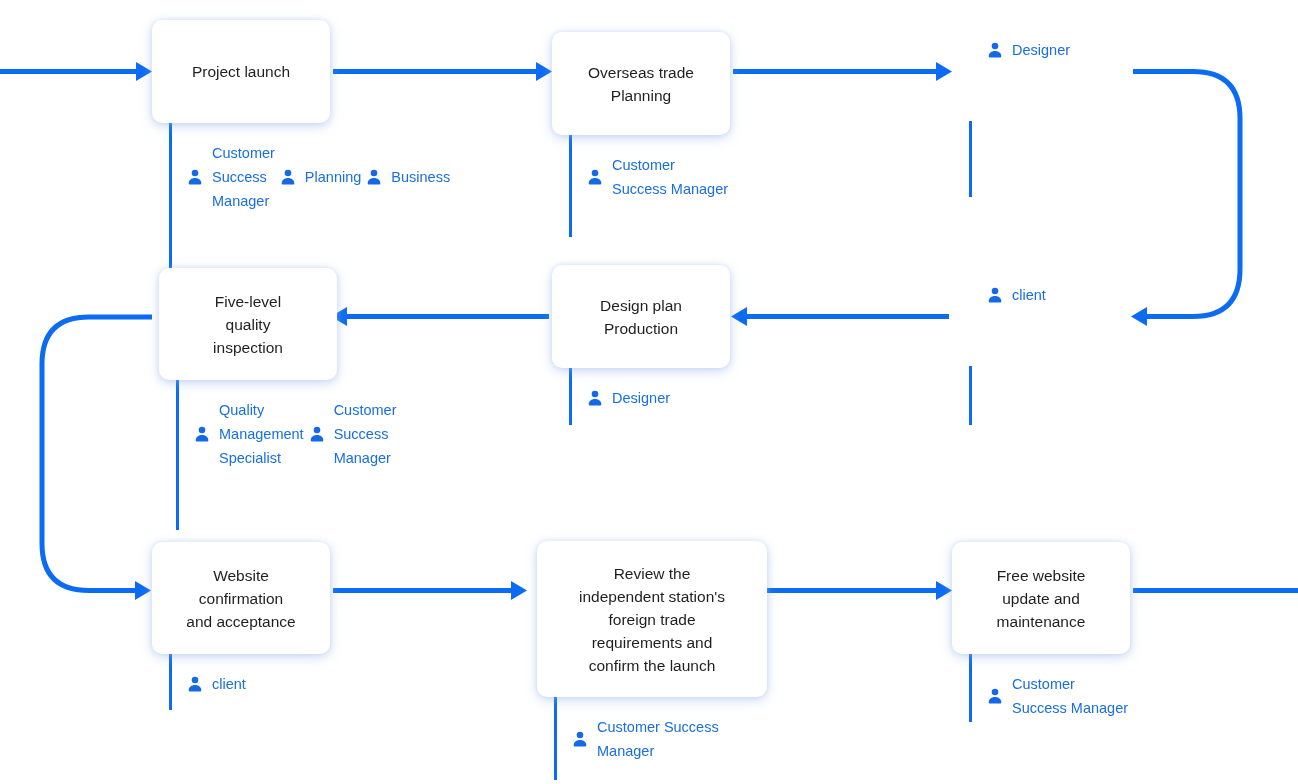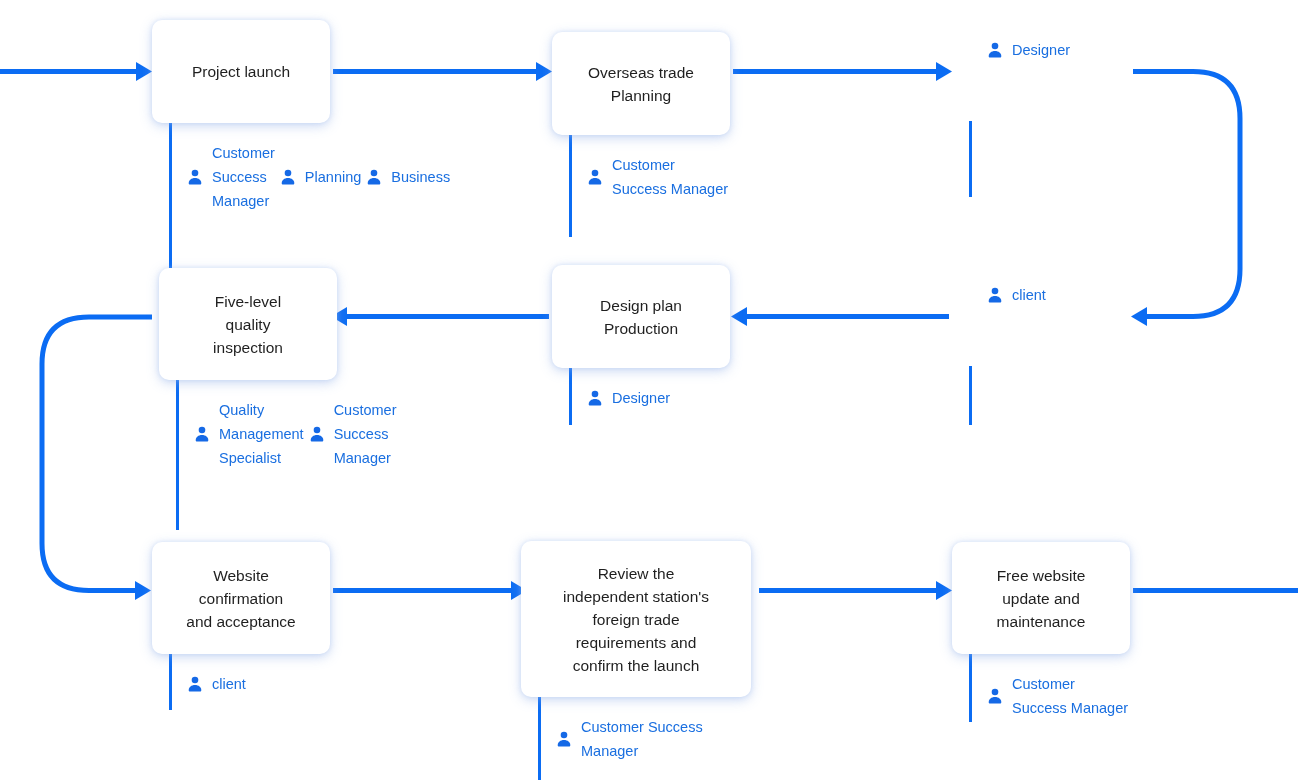--- a/index.html
+++ b/index.html
@@ -193,21 +193,21 @@
       <div class="role">
         <svg class="picon" viewBox="0 0 24 24">
             <circle cx="12" cy="6.6" r="4.4"></circle>
             <path d="M12 13.4c-4.9 0-8.4 2.9-8.4 6.9 0 .9.7 1.7 1.6 1.7h13.6c.9 0 1.6-.8 1.6-1.7 0-4-3.5-6.9-8.4-6.9z"></path>
           </svg>
         <span class="rtext">client</span>
       </div>
     </div>
   </div>
 
-  <div class="node node-review" style="left:521px;top:541px;width:230px">
+  <div class="node node-review" style="left:537px;top:541px;width:230px">
     <div class="box" style="height:156px">
       <span class="title" style="max-width:155px">Review the independent station's foreign trade requirements and confirm the launch</span>
     </div>
     <div class="rline" style="top:154px;height:85px"></div>
     <div class="roles">
       <div class="role">
         <svg class="picon" viewBox="0 0 24 24">
             <circle cx="12" cy="6.6" r="4.4"></circle>
             <path d="M12 13.4c-4.9 0-8.4 2.9-8.4 6.9 0 .9.7 1.7 1.6 1.7h13.6c.9 0 1.6-.8 1.6-1.7 0-4-3.5-6.9-8.4-6.9z"></path>
           </svg>

